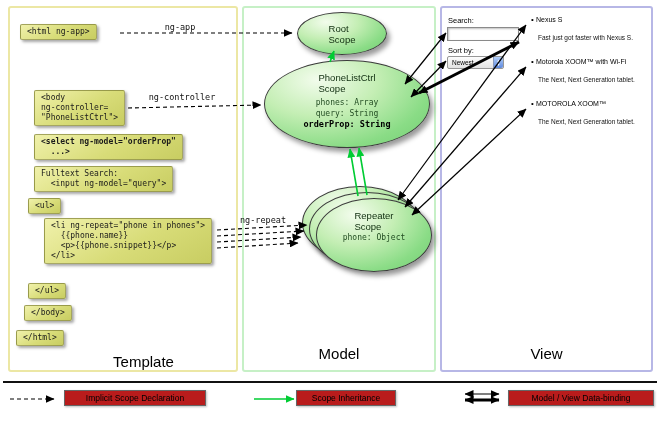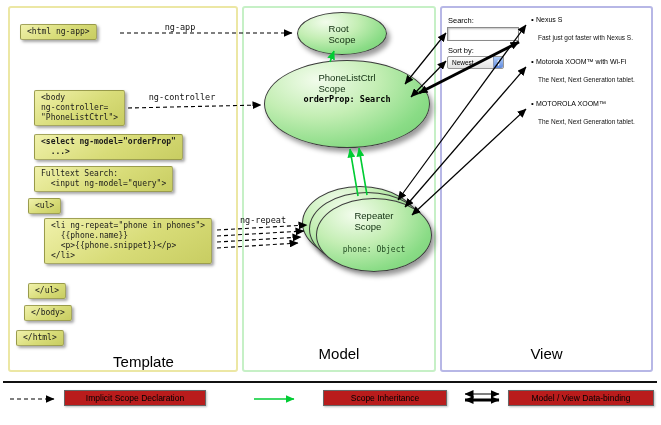--- a/index.html
+++ b/index.html
@@ -89,29 +89,31 @@
   <div class="arrow-label" style="left:233px;top:215px;width:60px">ng-repeat</div>
 
   <div class="ellipse" style="left:297px;top:12px;width:90px;height:43px;justify-content:center">
     <div class="scope-name">Root
 Scope</div>
   </div>
 
   <div class="ellipse" style="left:264px;top:60px;width:166px;height:88px;padding-top:11px">
     <div class="scope-name">PhoneListCtrl
 Scope</div>
-    <div class="scope-props scope-prop-bold">orderProp: Search</div>
+    <div class="scope-props" style="margin-top:3px">phones: Array
+query: String</div>
+    <div class="scope-props scope-prop-bold">orderProp: String</div>
   </div>
 
   <div class="ellipse" style="left:302px;top:186px;width:116px;height:74px"></div>
   <div class="ellipse" style="left:309px;top:192px;width:116px;height:74px"></div>
   <div class="ellipse" style="left:316px;top:198px;width:116px;height:74px;padding-top:11px">
     <div class="scope-name">Repeater
 Scope</div>
-    <div class="scope-props" style="margin-top:12px">phone: Object</div>
+    <div class="scope-props" style="margin-top:0">phone: Object</div>
   </div>
 
   <div class="v-label" style="left:448px;top:16px">Search:</div>
   <input class="v-input" style="left: 447px; top: 27px; width: 72px; height: 14px;" value="">
   <div class="v-label" style="left:448px;top:46px">Sort by:</div>
   <div class="v-select" style="left:447px;top:56px;width:57px;height:13px">
     <span>Newest</span>
     <span class="stepper">
         <span>▲</span>
         <span>▼</span>
@@ -167,21 +169,21 @@
   <div class="sep"></div>
 
   <svg class="legend-arrow" style="left:8px;top:393px" width="56" height="12">
     <line x1="2" y1="6" x2="46" y2="6" class="dash" marker-end="url(#ab)"></line>
   </svg>
   <div class="legend-box" style="left:64px;top:390px;width:142px">Implicit Scope Declaration</div>
 
   <svg class="legend-arrow" style="left:252px;top:393px" width="52" height="12">
     <line x1="2" y1="6" x2="42" y2="6" class="green" marker-end="url(#ag)"></line>
   </svg>
-  <div class="legend-box" style="left:323px;top:390px;width:124px">Scope Inheritance</div>
+  <div class="legend-box" style="left:296px;top:390px;width:100px">Scope Inheritance</div>
 
   <svg class="legend-arrow" style="left:458px;top:390px" width="50" height="16">
     <line x1="7" y1="4" x2="41" y2="4" class="bind" marker-start="url(#ab)" marker-end="url(#ab)"></line>
     <line x1="7" y1="10" x2="41" y2="10" class="bind thick" marker-start="url(#ab)" marker-end="url(#ab)"></line>
   </svg>
   <div class="legend-box" style="left:508px;top:390px;width:146px">Model / View Data-binding</div>
 
 </div>
 
 </body></html>

